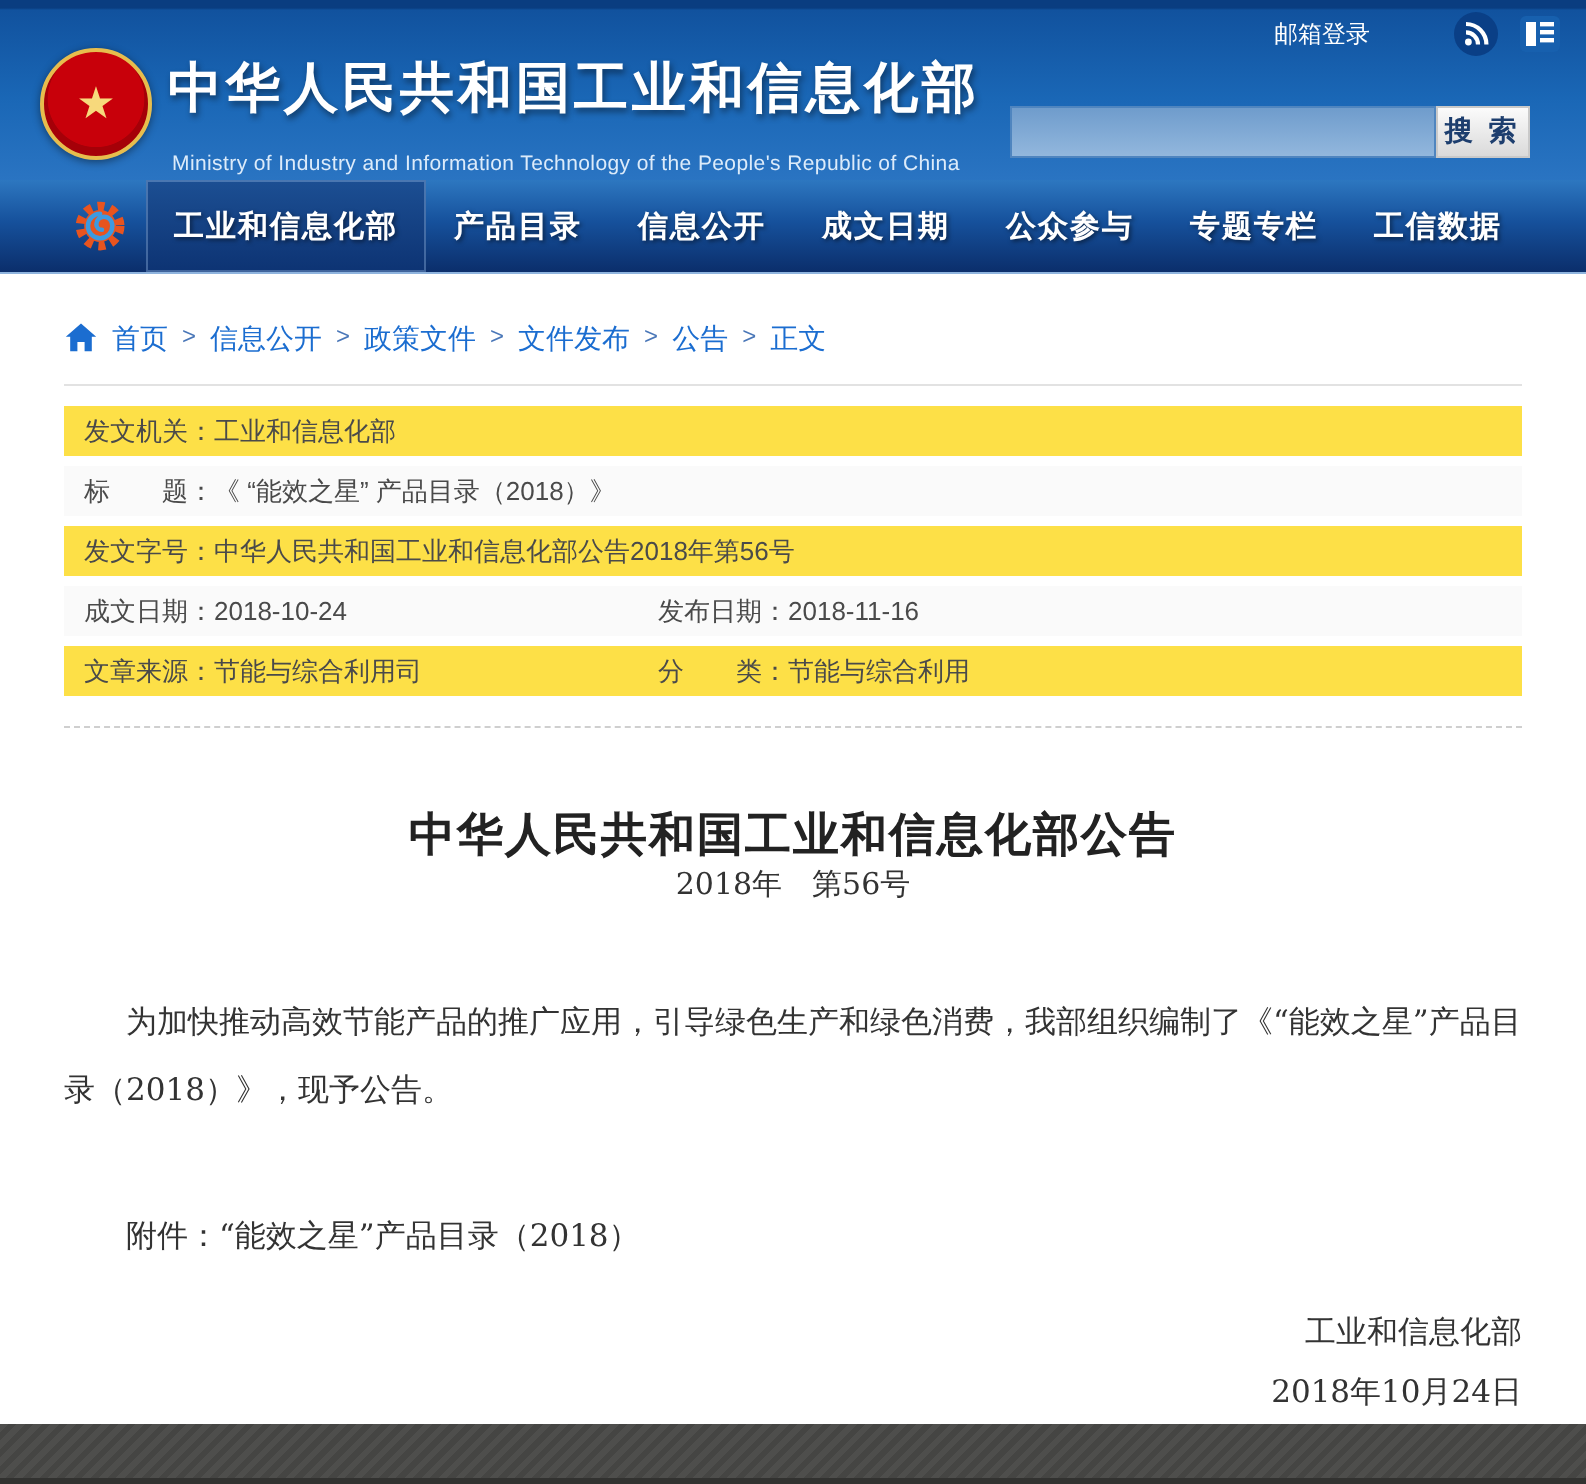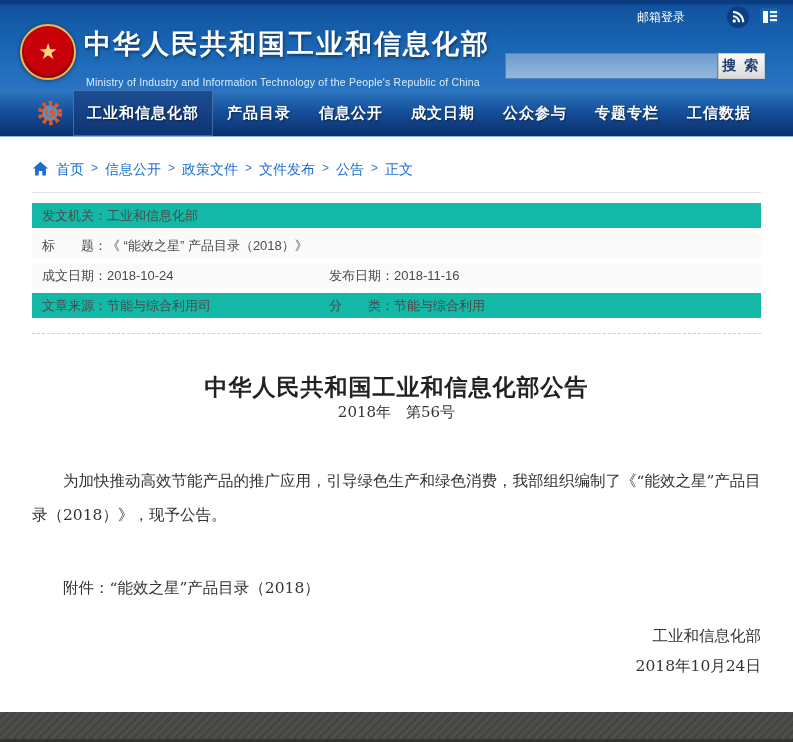--- a/index.html
+++ b/index.html
@@ -42,21 +42,21 @@
   
   .crumbs { display:flex; align-items:flex-start; gap:7px; margin:24px 0 0 32px; height:20px;
             color:#1b6dd0; font-size:14px; }
   .crumb { color:#1b6dd0; cursor:pointer; text-decoration:none; }
   .crumb-sep { color:#4a77b8; font-size:12px; }
   .crumb-home { width:17px; height:16px; display:inline-flex; }
   .divider { border-top:1px solid #e2e2e2; margin:11px 32px 0 32px; }
 
   
   .meta { margin:10px 32px 0 32px; font-size:13px; color:#4a4a4a; }
-  .meta-row { display:flex; height:25px; line-height:25px; margin-bottom:5px; padding-left:10px; background:#14b8a6; }
+  .meta-row { display:flex; height:25px; line-height:25px; margin-bottom:5px; padding-left:10px; background:#fde047; }
   .meta-row.alt { background:#fafafa; }
   .meta-cell { white-space:pre; }
   .meta-cell.second { margin-left:auto; width:432px; }
   .dashed { border-top:1px dashed #cfcfcf; margin:10px 32px 0 32px; }
 
   
   .article { padding:0 32px; color:#2b2b2b; }
   .a-title { text-align:center; font-size:23px; font-weight:bold; letter-spacing:1px; margin-top:38px;
              color:#222; font-family:"Liberation Sans","DejaVu Sans",sans-serif; }
   .a-no { text-align:center; font-size:15px; color:#333;
@@ -146,20 +146,23 @@
   </div>
   <div class="divider"></div>
 
   <div class="meta">
     <div class="meta-row">
       <span class="meta-cell"><span>发文机关</span><span>：</span><span>工业和信息化部</span></span>
     </div>
     <div class="meta-row alt">
       <span class="meta-cell"><span>标　　题</span><span>：</span><span>《 “能效之星” 产品目录（2018）》</span></span>
     </div>
+    <div class="meta-row">
+      <span class="meta-cell"><span>发文字号</span><span>：</span><span>中华人民共和国工业和信息化部公告2018年第56号</span></span>
+    </div>
     <div class="meta-row alt">
       <span class="meta-cell"><span>成文日期</span><span>：</span><span>2018-10-24</span></span>
       <span class="meta-cell second"><span>发布日期</span><span>：</span><span>2018-11-16</span></span>
     </div>
     <div class="meta-row">
       <span class="meta-cell"><span>文章来源</span><span>：</span><span>节能与综合利用司</span></span>
       <span class="meta-cell second"><span>分　　类</span><span>：</span><span>节能与综合利用</span></span>
     </div>
   </div>
   <div class="dashed"></div>

